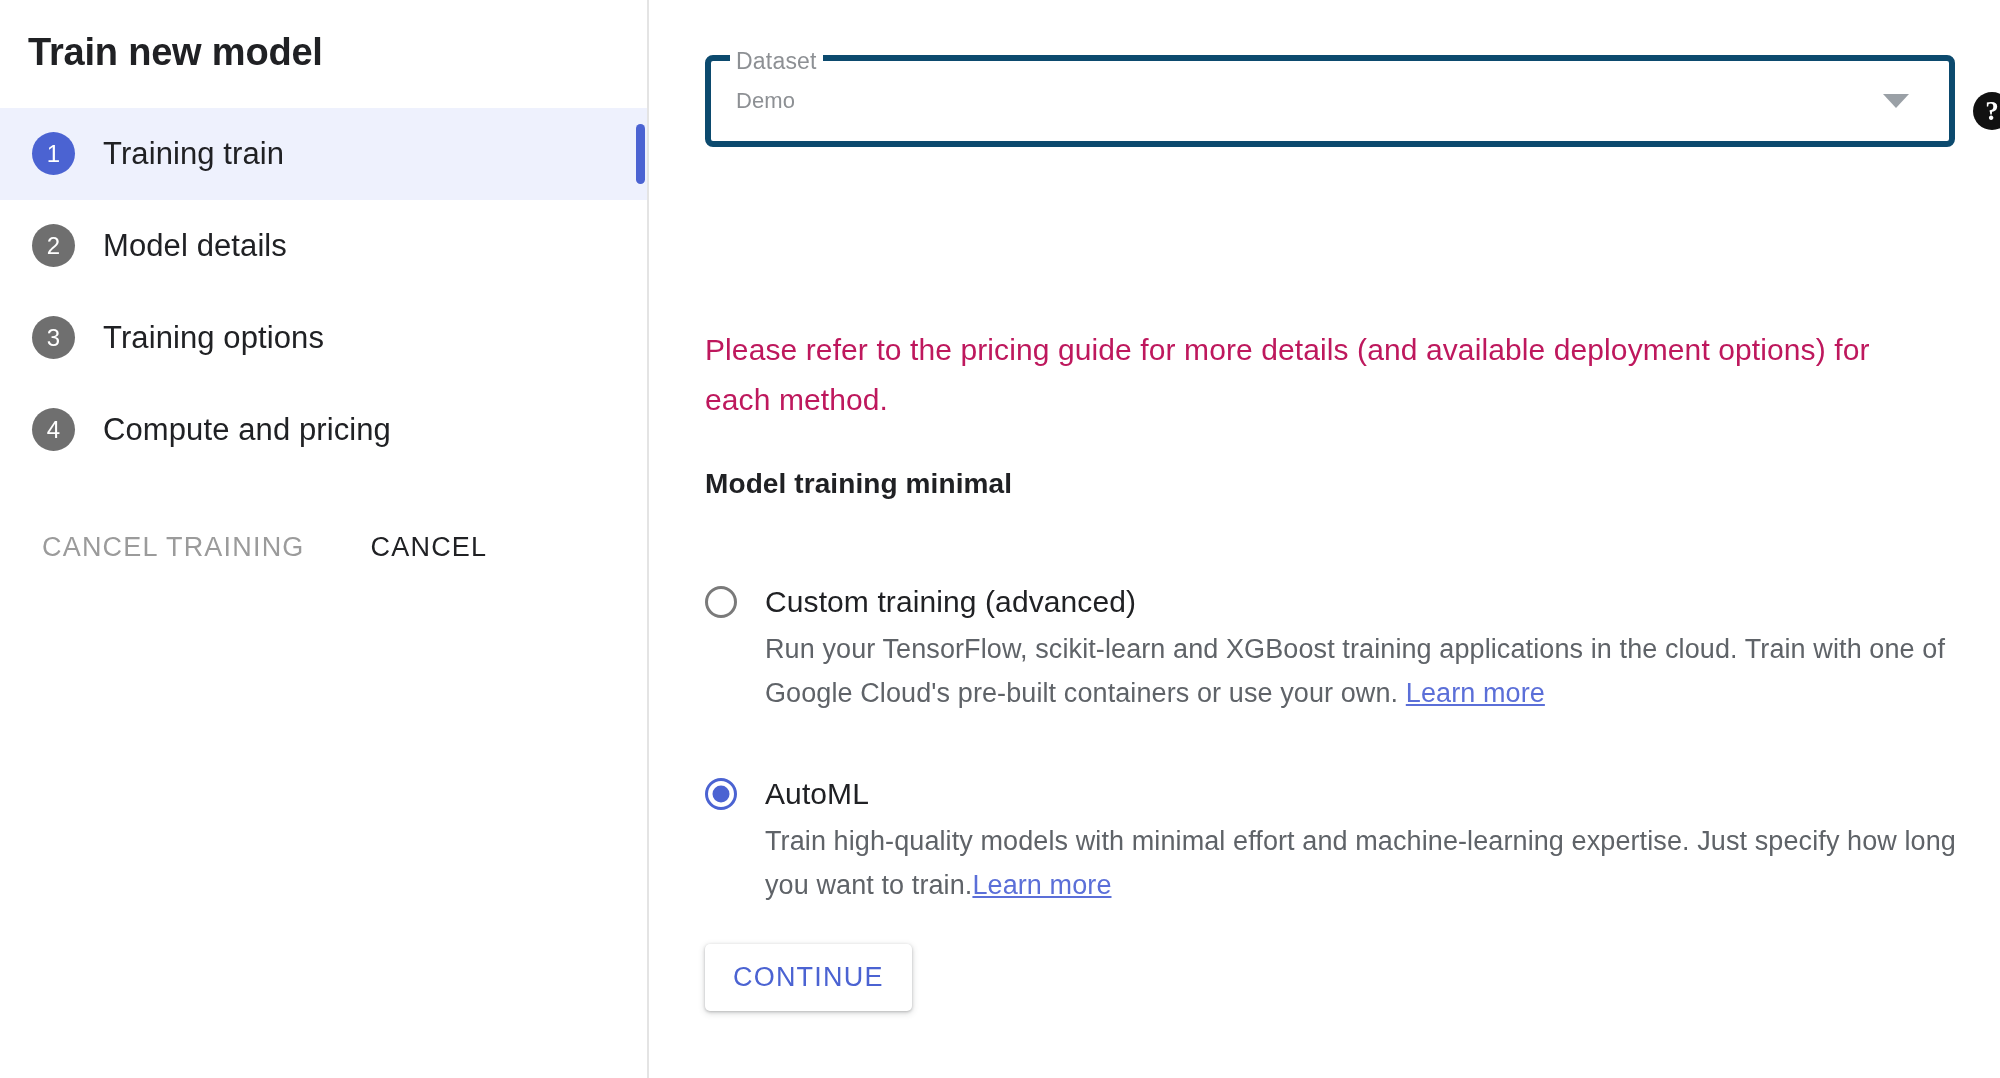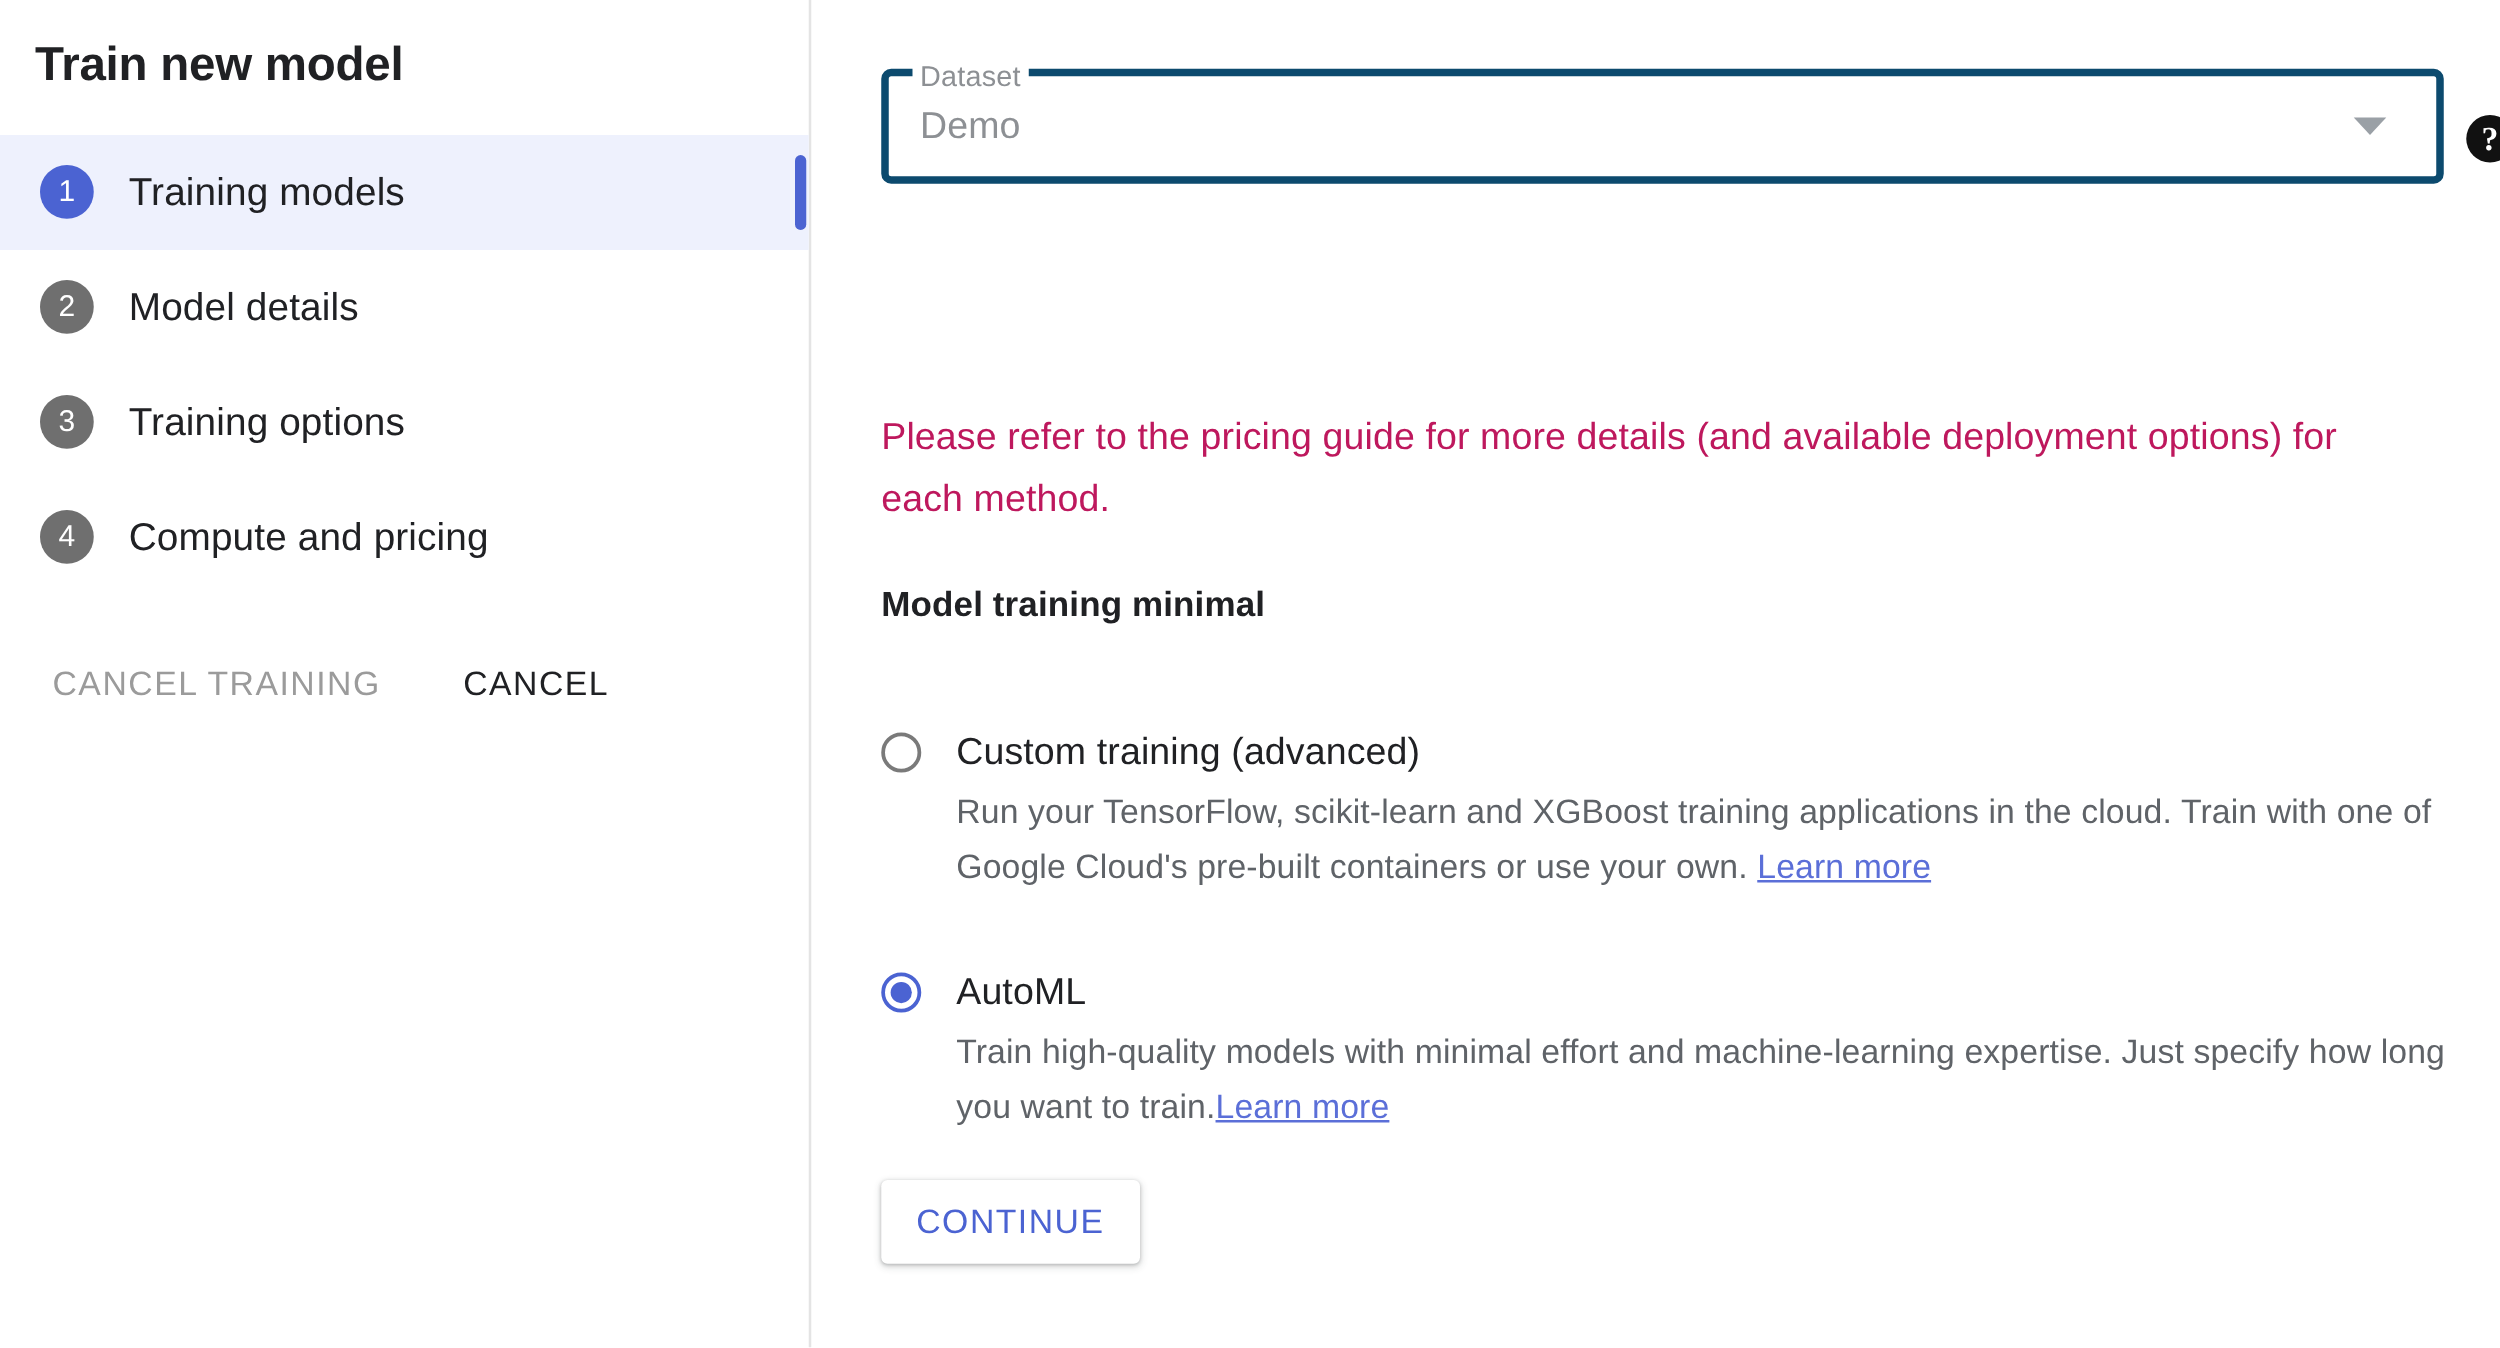--- a/index.html
+++ b/index.html
@@ -153,21 +153,21 @@
     top: -13px;
     left: 19px;
     background: #ffffff;
     padding: 0 6px;
     font-size: 23px;
     line-height: 26px;
     letter-spacing: 0.2px;
   }
 
   .field-value {
-    font-size: 30px;
+    font-size: 22px;
     padding-left: 25px;
     letter-spacing: 0.1px;
   }
 
   .dropdown-arrow {
     position: absolute;
     width: 0;
     height: 0;
     border-left: 13px solid transparent;
     border-right: 13px solid transparent;
@@ -328,21 +328,21 @@
 <div id="app">
 
   <aside class="sidebar">
 
     <h1 class="sidebar-title">Train new model</h1>
 
     <nav class="steps">
 
       <div class="step active">
         <span class="step-badge">1</span>
-        <span class="step-label">Training models</span>
+        <span class="step-label">Training train</span>
         <span class="active-bar"></span>
       </div>
 
       <div class="step">
         <span class="step-badge">2</span>
         <span class="step-label">Model details</span>
 
       </div>
 
       <div class="step">

